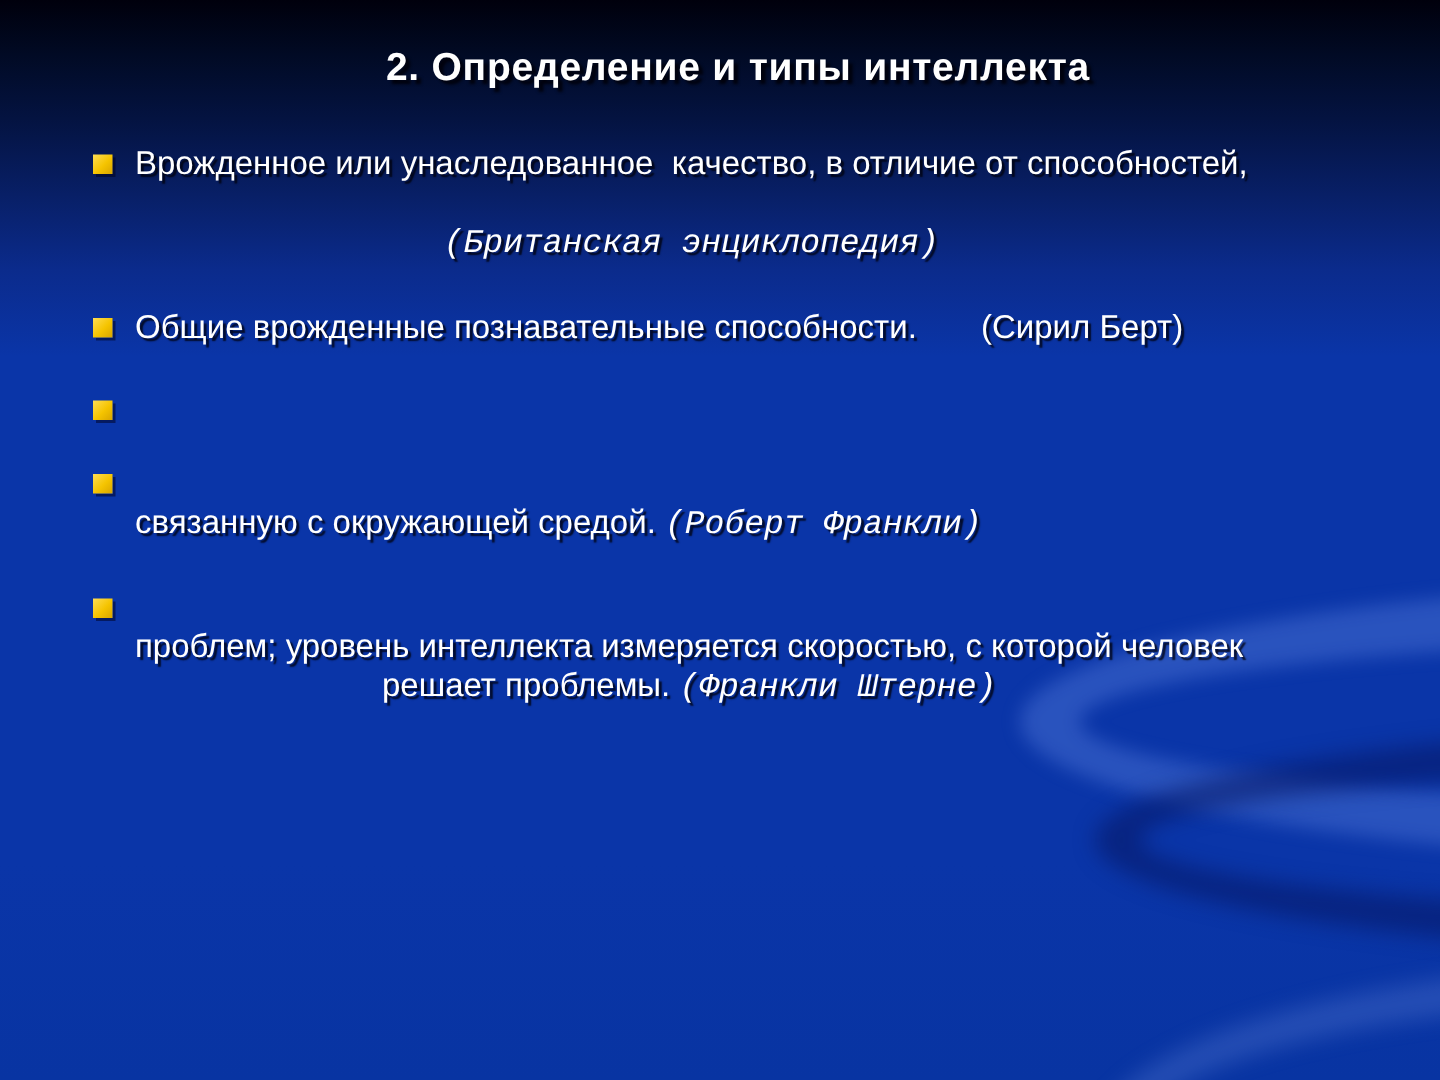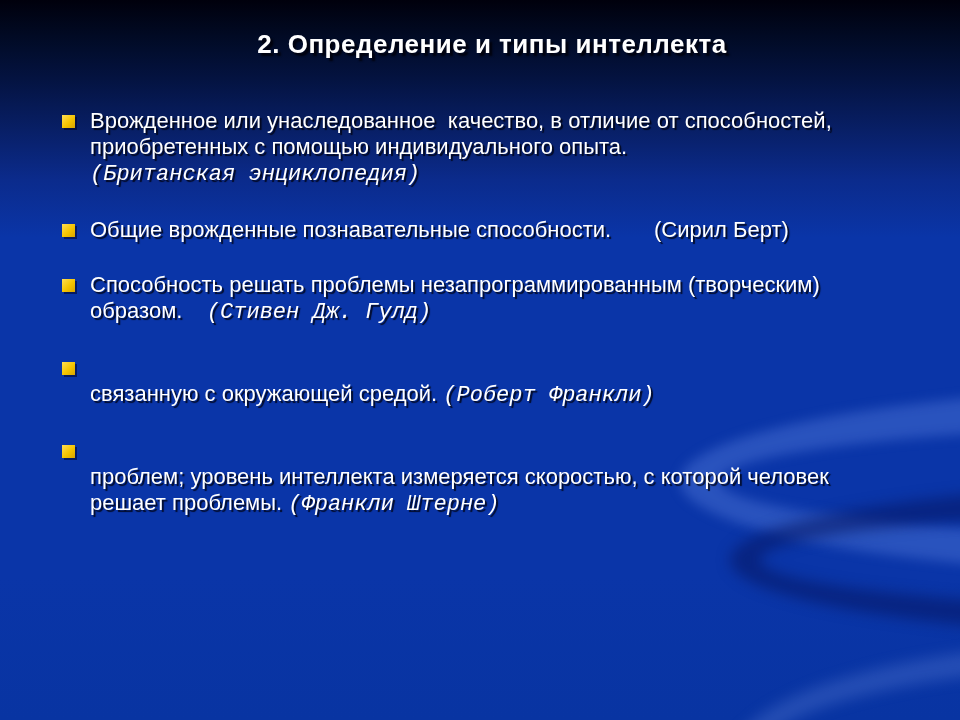--- a/index.html
+++ b/index.html
@@ -42,21 +42,22 @@
     color:#ffffff;
     font-size:26px;font-weight:bold;
     letter-spacing:.5px;
     text-shadow:3px 3px 2px rgba(0,0,10,.9);
   }
   .content{
     position:absolute;top:96px;left:62px;right:46px;z-index:2;
   }
   .bullet-item{
     display:flex;align-items:flex-start;
-    margin:12px 0 29px 0;
+    margin:0 0 29px 0;
+    text-align:center;
   }
   .bullet-marker{
     flex:0 0 13px;width:13px;height:13px;
     margin:7px 15px 0 0;
     background:linear-gradient(135deg,#ffdd55 0%,#f5c400 55%,#d8a500 100%);
     box-shadow:2px 2px 0 rgba(0,0,25,.5);
   }
   .bullet-text{
     color:#ffffff;
     font-size:22px;line-height:26px;
@@ -74,29 +75,28 @@
     <div class="ring ringA"></div>
     <div class="ring ringB"></div>
     <div class="ring ringC"></div>
   </div>
 
   <h1 class="title">2. Определение и типы интеллекта</h1>
 
   <div class="content">
       <div class="bullet-item">
         <span class="bullet-marker"></span>
-        <div class="bullet-text"><span>Врожденное или унаследованное  качество, в отличие от способностей,</span><br><span>приобретенных с помощью индивидуального опыта.</span><br><span class="it">(Британская энциклопедия)</span></div>
+        <div class="bullet-text"><span>Врожденное или унаследованное  качество, в отличие от способностей,</span><br><br><span class="it">(Британская энциклопедия)</span></div>
       </div>
       <div class="bullet-item">
         <span class="bullet-marker"></span>
         <div class="bullet-text"><span>Общие врожденные познавательные способности.       (Сирил Берт)</span></div>
       </div>
       <div class="bullet-item">
         <span class="bullet-marker"></span>
-        <div class="bullet-text"><span>Способность решать проблемы незапрограммированным (творческим)</span><br><span>образом.    </span><span class="it">(Стивен Дж. Гулд)</span></div>
       </div>
       <div class="bullet-item">
         <span class="bullet-marker"></span>
         <div class="bullet-text"><br><span>связанную с окружающей средой. </span><span class="it">(Роберт Франкли)</span></div>
       </div>
       <div class="bullet-item">
         <span class="bullet-marker"></span>
         <div class="bullet-text"><br><span>проблем; уровень интеллекта измеряется скоростью, с которой человек</span><br><span>решает проблемы. </span><span class="it">(Франкли Штерне)</span></div>
       </div>
     </div>

